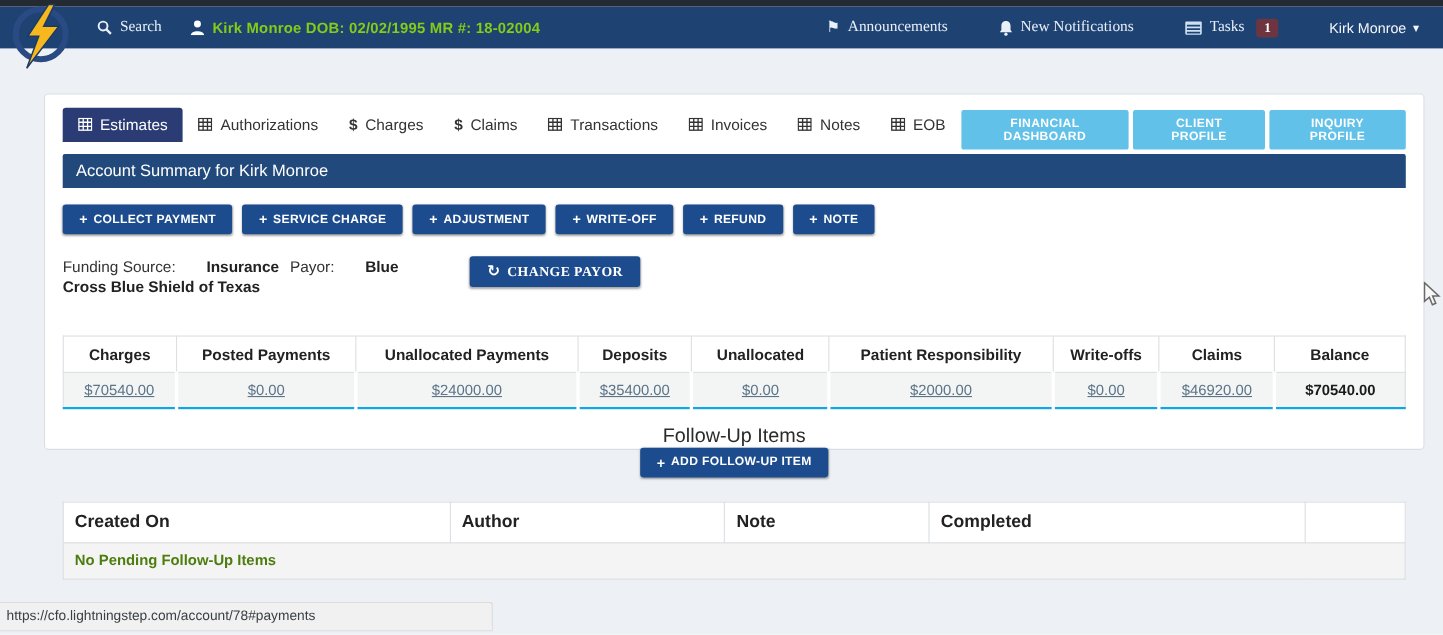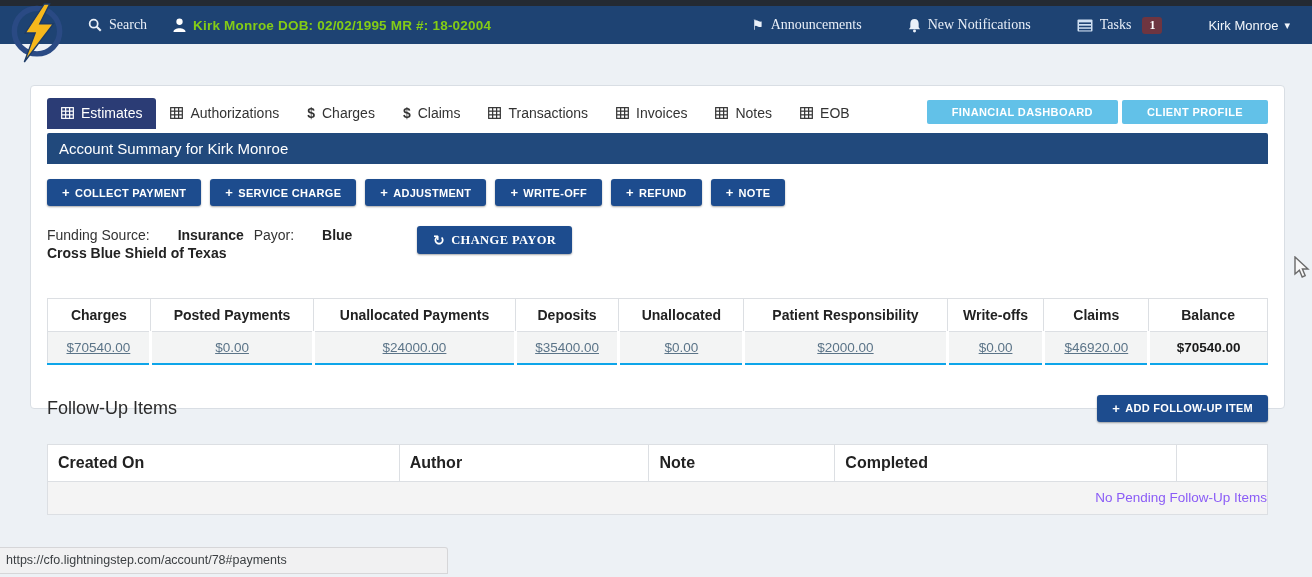--- a/index.html
+++ b/index.html
@@ -33,21 +33,21 @@
   .badge {
     background:#6e3540; color:#fff; font-size:12px; font-weight:bold;
     border-radius:3px; padding:1px 7px; margin-left:4px;
     font-family:"Liberation Serif", serif;
   }
   .user-menu { font-family:"Liberation Sans", sans-serif; font-size:13px; color:#f2f6fb; display:flex; gap:6px; align-items:center;}
   .caret { font-size:11px; }
 
   
   .card {
-    position:absolute; left:30px; top:85px; width:1255px; height:324px;
+    position:absolute; left:40px; top:85px; width:1255px; height:324px;
     background:#fff; border:1px solid #d9dee4; border-radius:4px;
     padding:12px 16px 0 16px;
   }
 
   
   .tabs-row { display:flex; align-items:flex-start; justify-content:space-between; }
   .tabs { display:flex; align-items:center; }
   .tab {
     display:flex; align-items:center; gap:7px; padding:7px 14px 8px 14px;
     font-size:14px; color:#333; cursor:pointer; border-radius:3px 3px 0 0;
@@ -99,30 +99,30 @@
   .summary-table td {
     background:#f3f4f4; border-left:3px solid #fff; border-bottom:2px solid #0ea5e9;
     text-align:center; height:32px; font-size:13.5px;
   }
   .summary-table td:first-child { border-left:1px solid #dcdfe3; }
   .summary-table td:last-child { border-right:1px solid #dcdfe3; }
   .summary-table a { color:#5b7488; text-decoration:underline; }
   .summary-table .bal { font-weight:bold; color:#1a1a1a; }
 
   
-  .followup-head { margin-top:30px; display:flex; justify-content:space-between; align-items:center; }
+  .followup-head { margin-top:14px; display:flex; justify-content:space-between; align-items:center;flex-direction:column; }
   .followup-title { font-size:18px; color:#2b2b2b; font-weight:400; }
   .followup-table { margin-top:22px; width:100%; border-collapse:collapse; }
   .followup-table th {
     border:1px solid #dcdfe3; font-size:16px; font-weight:bold; color:#222;
     text-align:left; height:37px; padding-left:10px; background:#fff;
   }
   .followup-table td {
-    background:#f4f4f4; border:1px solid #dcdfe3; font-size:13.5px; color:#8b5cf6;
-    height:33px; padding-left:10px; text-align:right;
+    background:#f4f4f4; border:1px solid #dcdfe3; font-size:13.5px; color:#4d7c0f;
+    height:33px; padding-left:10px; text-align:left;font-weight:bold;
   }
 
   
   .status-bar {
     position:absolute; left:0; bottom:3px; width:448px; height:27px;
     background:#f1f1f2; border:1px solid #d6d6d8; border-left:none;
     border-radius:0 3px 0 0; font-size:12.5px; color:#3c4043;
     line-height:25px; padding-left:6px; white-space:nowrap; overflow:hidden;margin-top:32px;
   }
 
@@ -269,20 +269,21 @@
               <line x1="9.3" y1="0.7" x2="9.3" y2="12.3"></line>
             </g>
           </svg>
         <span>EOB</span>
       </div>
     </div>
 
     <div class="profile-buttons">
       <button class="btn-lightblue">FINANCIAL DASHBOARD</button>
       <button class="btn-lightblue">CLIENT PROFILE</button>
+      <button class="btn-lightblue">INQUIRY PROFILE</button>
     </div>
   </div>
 
   <div class="panel-header">Account Summary for Kirk Monroe</div>
 
   <div class="actions">
     <button class="btn-darkblue">
       <span class="plus">+</span>
       <span>COLLECT PAYMENT</span>
     </button>

